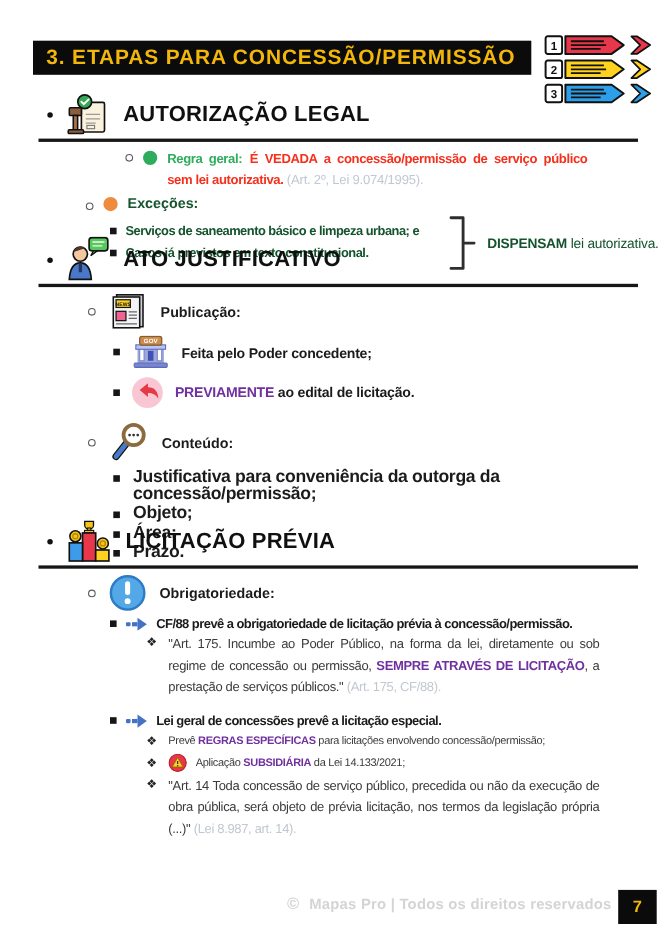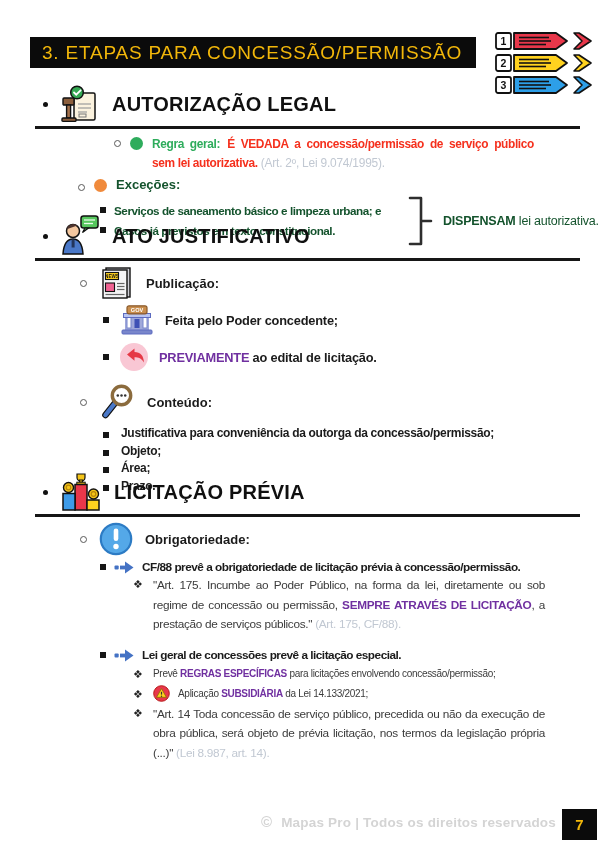--- a/index.html
+++ b/index.html
@@ -1,21 +1,21 @@
 <!DOCTYPE html>
 <html><head>
 <meta charset="utf-8">
 <style>
   html,body{margin:0;padding:0;background:#fff;}
   .page{position:relative;width:600px;height:849px;background:#fff;overflow:hidden;
         font-family:"Liberation Sans",sans-serif;color:#1b1b1b;}
 
   
   .banner{position:absolute;left:30px;top:37px;height:31px;background:#0b0b0b;color:#F2B70A;
-          font-size:19px;font-weight:400;letter-spacing:.8px;display:inline-flex;align-items:center;
+          font-size:19px;font-weight:700;letter-spacing:.8px;display:inline-flex;align-items:center;
           padding:0 14px 0 12px;white-space:nowrap;}
   .steps{position:absolute;right:5px;top:31px;}
 
   
   .sec{position:absolute;left:0;right:0;}
   #sec-autorizacao{top:84px;} #sec-ato{top:216px;} #sec-licitacao{top:472px;}
   .sec-head{display:flex;align-items:center;padding-left:43px;gap:12px;height:40px;}
   .hb{width:5px;height:5px;border-radius:50%;background:#111;flex:none;}
   .sec-title{font-size:20px;font-weight:700;letter-spacing:.2px;color:#101010;white-space:nowrap;}
   .rule{height:3px;background:#161616;margin:2px 20px 0 35px;}
@@ -44,21 +44,21 @@
   .exc-item{display:flex;gap:8px;line-height:20px;}
   .exc-item span{font-size:11.7px;font-weight:700;letter-spacing:-.45px;}
   .bracket{flex:none;margin-left:2px;}
   .callout{margin-left:10px;font-size:12.5px;white-space:nowrap;letter-spacing:-.2px;}
 
   
   .icon-row{display:flex;align-items:center;gap:12px;padding-left:80px;}
   .icon-row3{display:flex;align-items:center;gap:10px;padding-left:103px;}
   .t-item{font-size:12.8px;font-weight:700;letter-spacing:-.2px;}
   .cont-item{padding-left:103px;gap:12px;line-height:15.5px;margin-top:2px;}
-  .cont-item span{font-size:12px;font-weight:700;letter-spacing:-.3px;}
+  .cont-item span{font-size:16px;font-weight:700;letter-spacing:-.3px;}
 
   
   .h-row{padding-left:100px;gap:8px;margin-top:4px;align-items:center;}
   .h-row .arr{flex:none;margin-top:1px;}
   .h-txt{font-size:11.8px;font-weight:700;letter-spacing:-.5px;padding-right:6px;white-space:nowrap;}
   .q-row{padding-left:133px;margin-top:2px;gap:8px;}
   .q-par{flex:1;margin:0 55px 0 0;text-align:justify;font-size:11.8px;letter-spacing:-.3px;line-height:19.5px;}
   .s-row{padding-left:133px;margin-top:3px;gap:8px;align-items:center;}
   .s-txt{font-size:10px;letter-spacing:-.3px;line-height:17px;}
 

